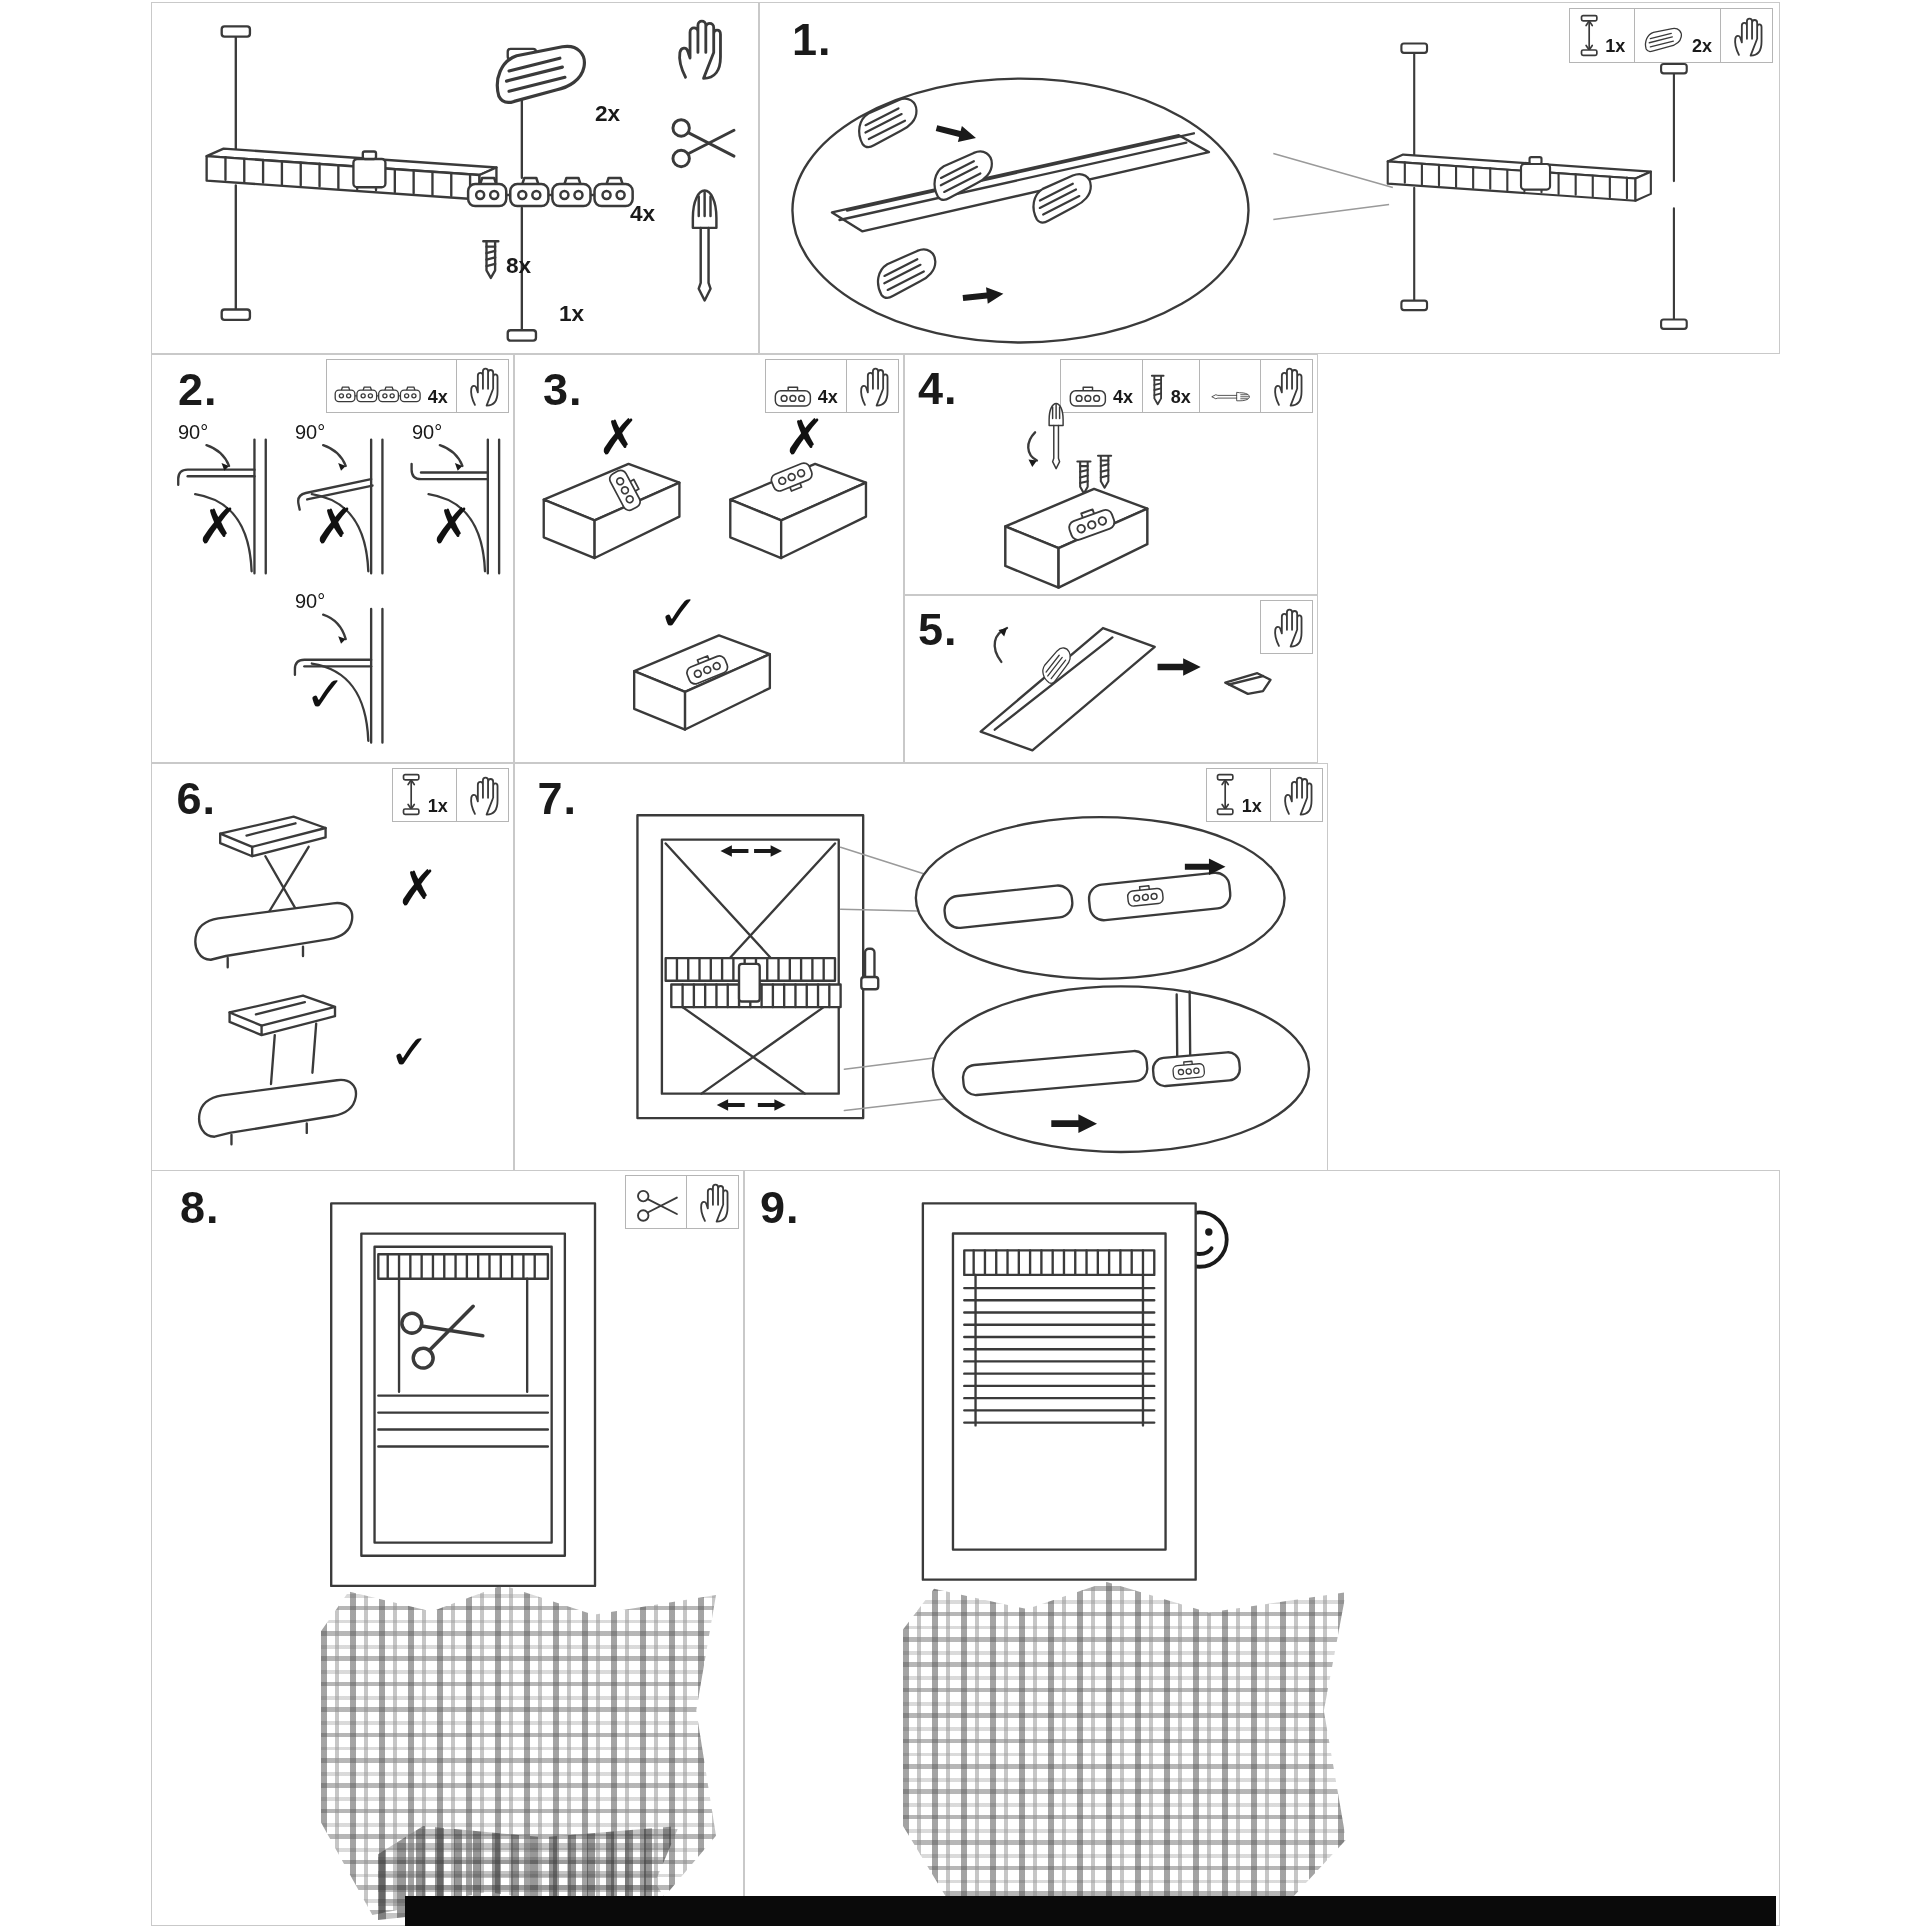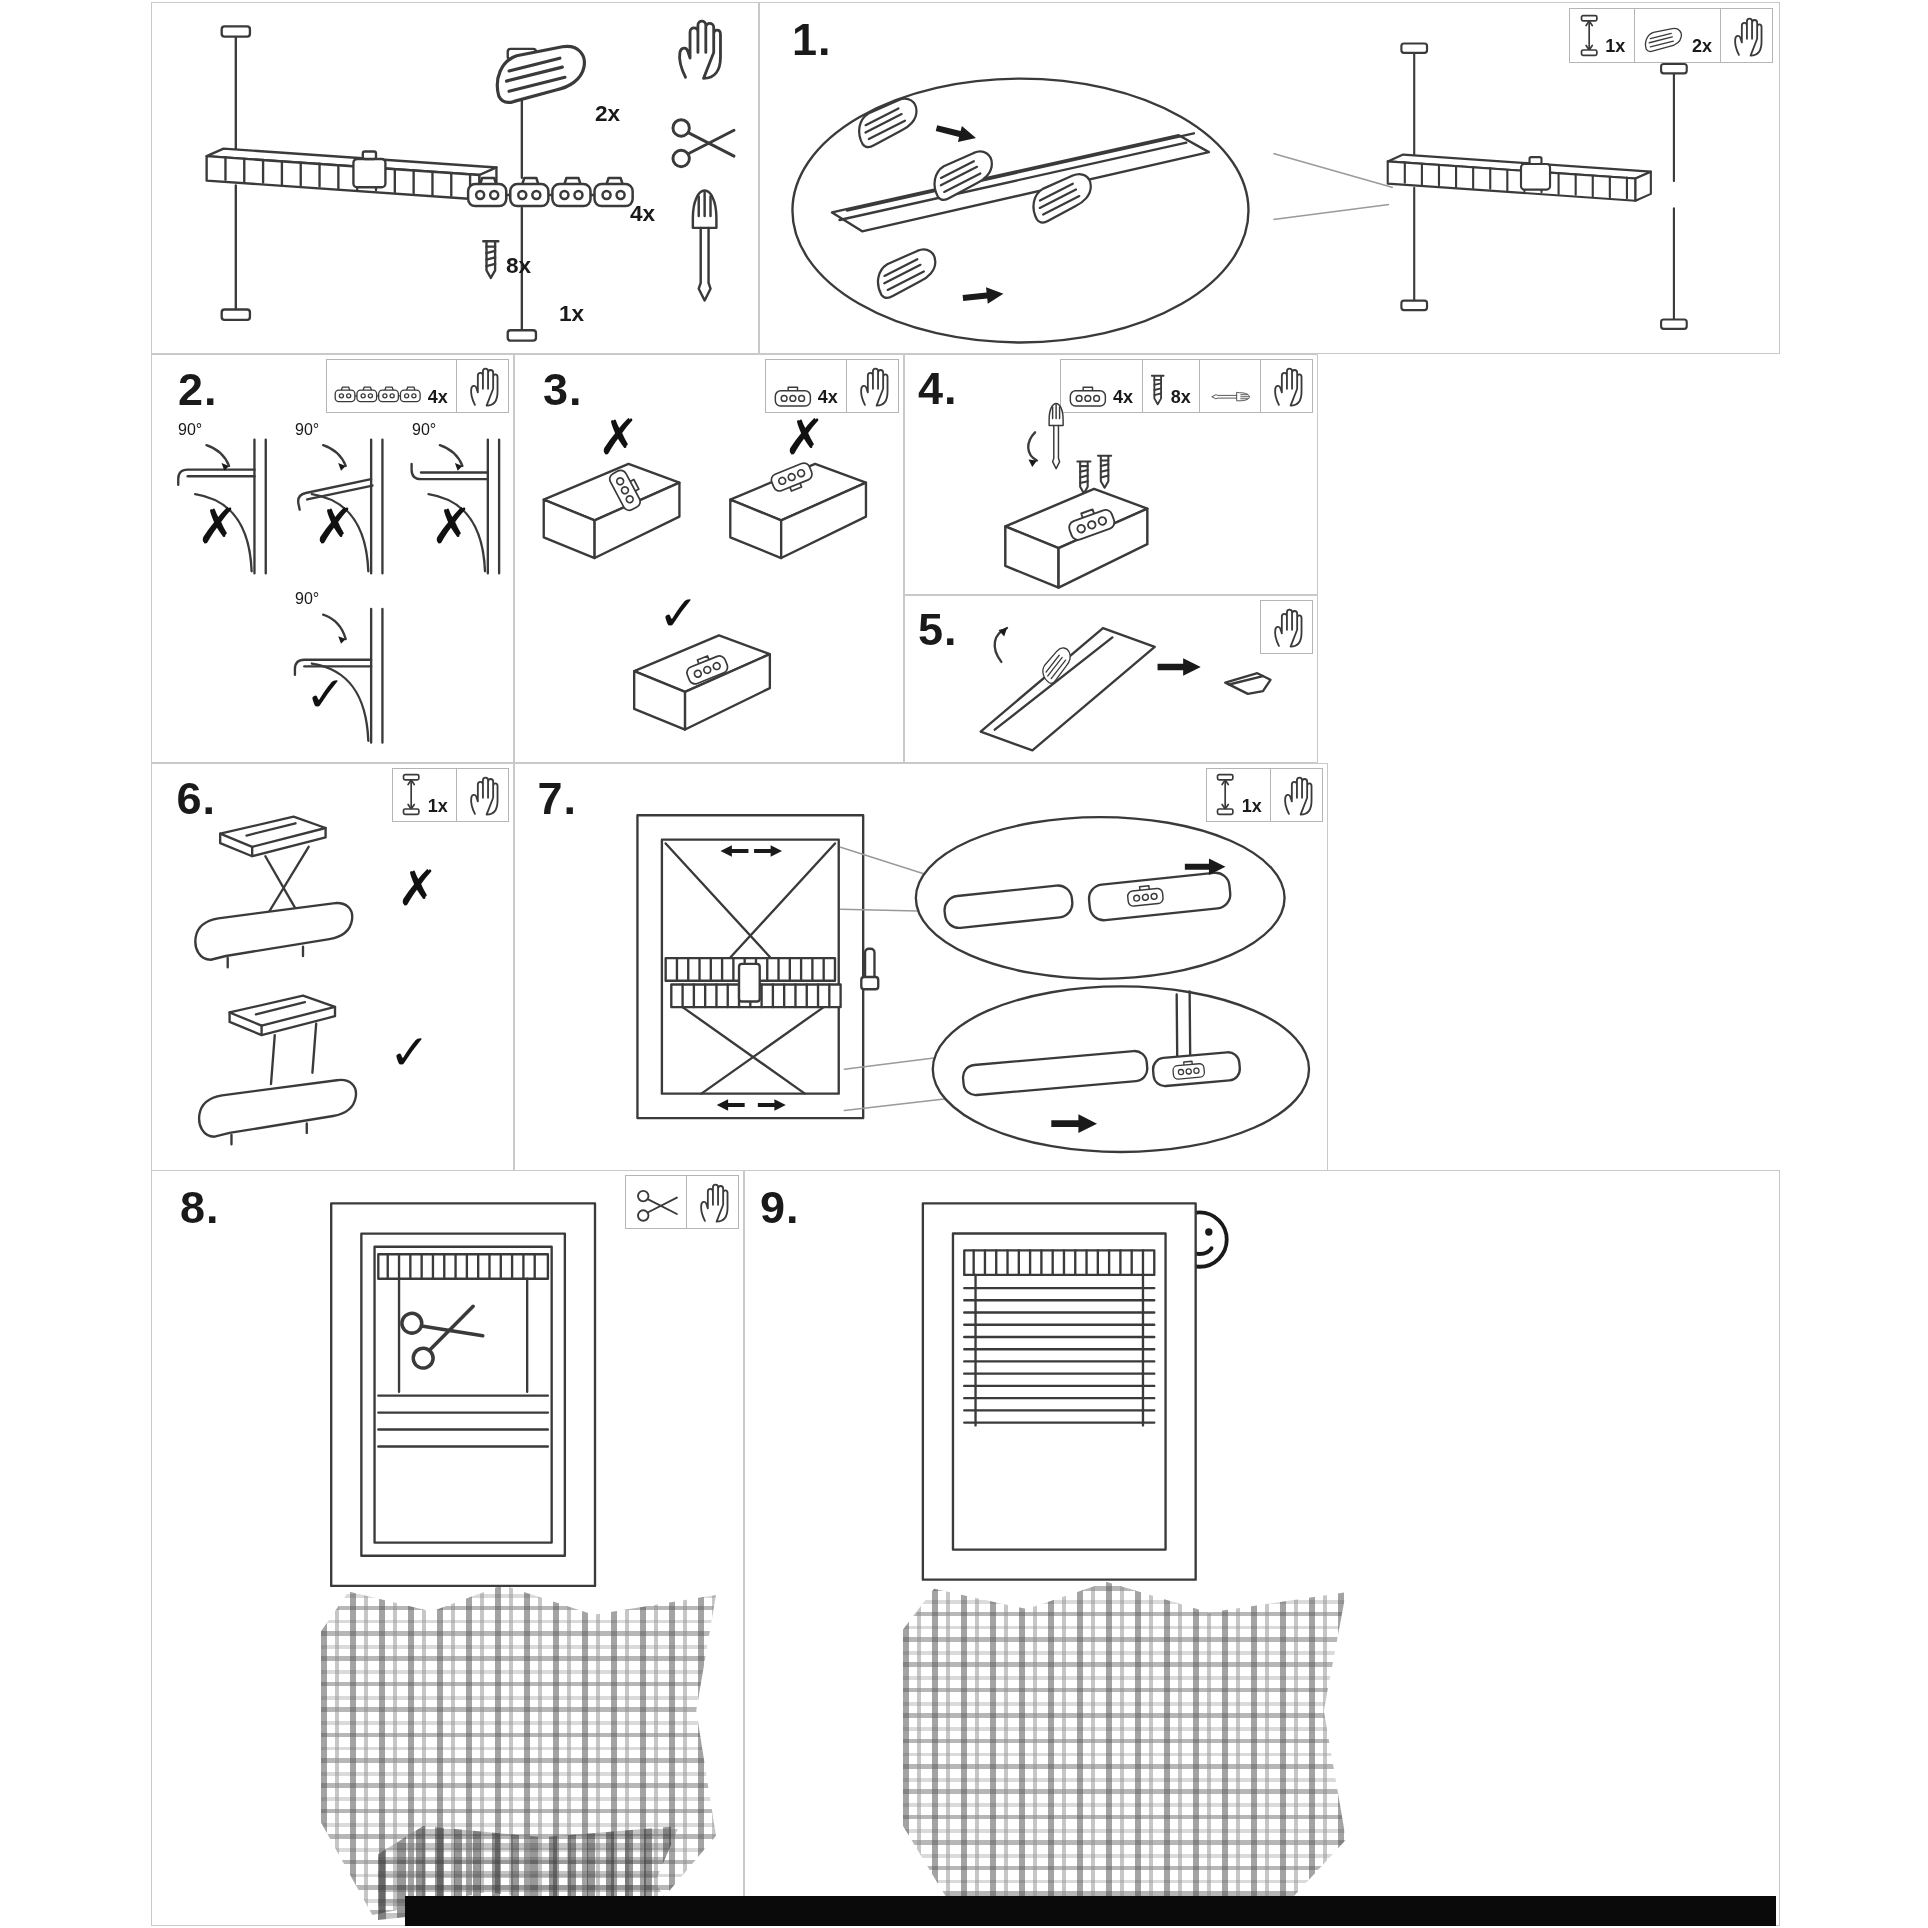--- a/index.html
+++ b/index.html
@@ -7,21 +7,21 @@
               font-family:"Liberation Sans", sans-serif; color:#1a1a1a; position:relative; }
   .sheet { position:absolute; left:0; top:0; width:1928px; height:1928px; background:#fff; }
   .panel { position:absolute; background:#fff; border:1.9px solid #c9c9c9; }
   .abs { position:absolute; }
   svg { position:absolute; overflow:visible; }
   .ln { fill:none; stroke:#3a3a3a; stroke-width:2.5; stroke-linecap:round; stroke-linejoin:round; }
   .thin { fill:none; stroke:#9a9a9a; stroke-width:1.6; }
   .step-label { position:absolute; font-size:45px; font-weight:bold; letter-spacing:0.9px; }
   .qty { position:absolute; font-size:22.6px; font-weight:bold; }
   .qty-sm { font-size:18px; font-weight:bold; line-height:1; padding-bottom:1.9px; }
-  .angle { position:absolute; font-size:16px; }
+  .angle { position:absolute; font-size:20px; }
   .mark { position:absolute; font-weight:bold; color:#111;
           font-family:"DejaVu Sans", sans-serif; font-size:49px; line-height:1; }
   .hdr { position:absolute; display:flex; align-items:stretch; border:1.9px solid #b5b5b5; background:#fff; }
   .hdr-cell { display:flex; align-items:flex-end; gap:5.6px; padding:4.7px 8.5px; border-left:1.9px solid #b5b5b5; position:relative; }
   .hdr-cell:first-child { border-left:none; }
   .hdr-cell svg { position:relative; }
   .glitch { position:absolute; opacity:.9;
     background:
       repeating-linear-gradient(90deg, rgba(70,70,70,.55) 0 5.6px, rgba(255,255,255,0) 5.6px 14px, rgba(130,130,130,.5) 14px 18px, rgba(255,255,255,0) 18px 29px),
       repeating-linear-gradient(0deg, rgba(95,95,95,.5) 0 4.7px, rgba(255,255,255,0) 4.7px 12.2px, rgba(165,165,165,.45) 12.2px 16px, rgba(255,255,255,0) 16px 25.4px);

